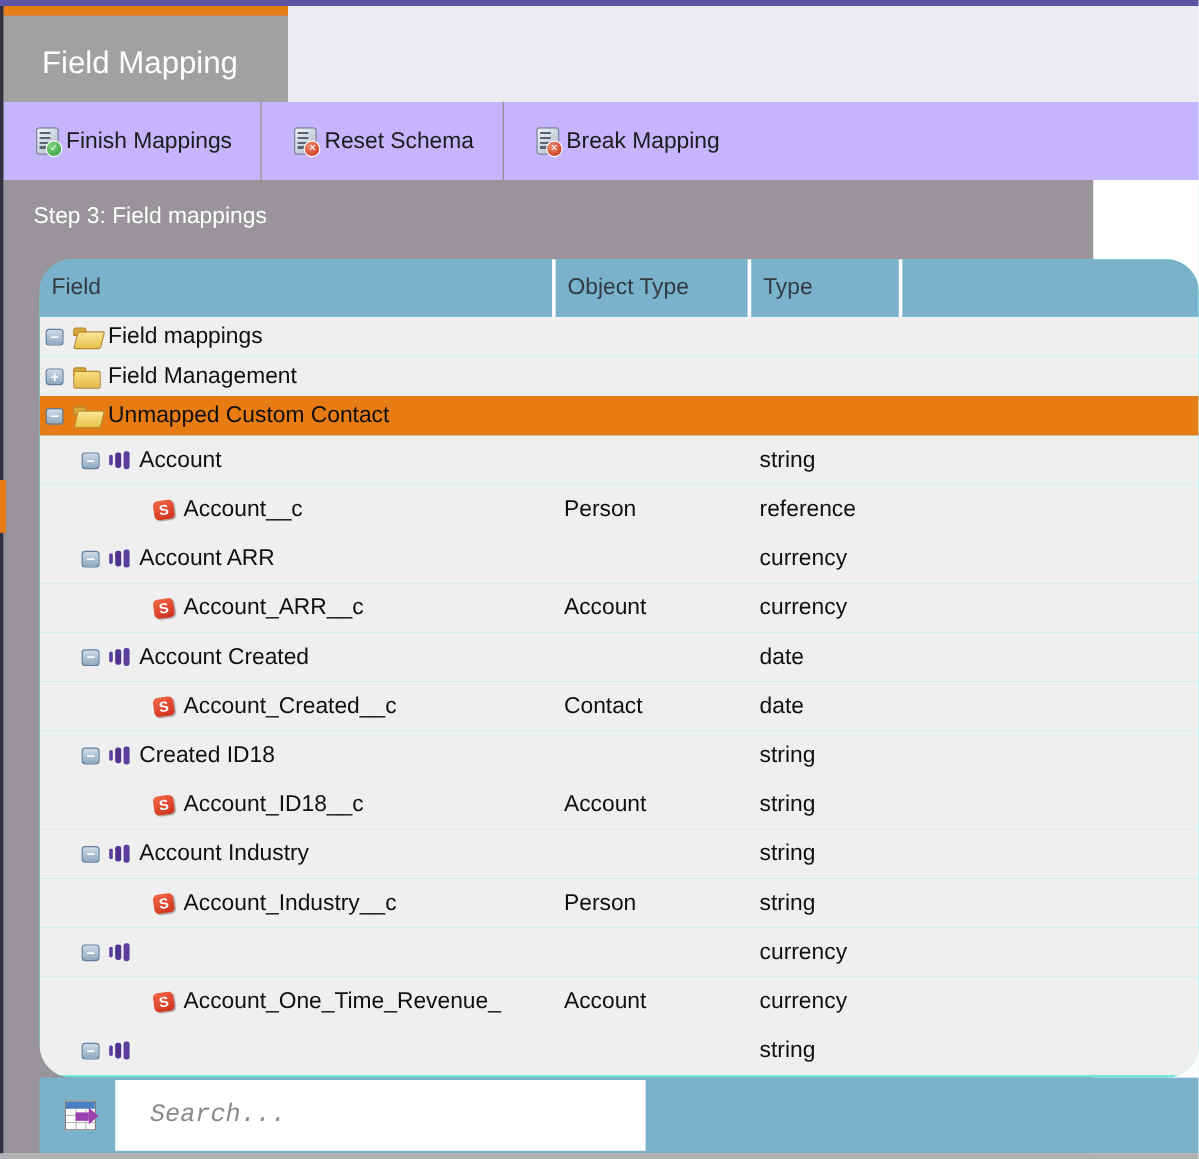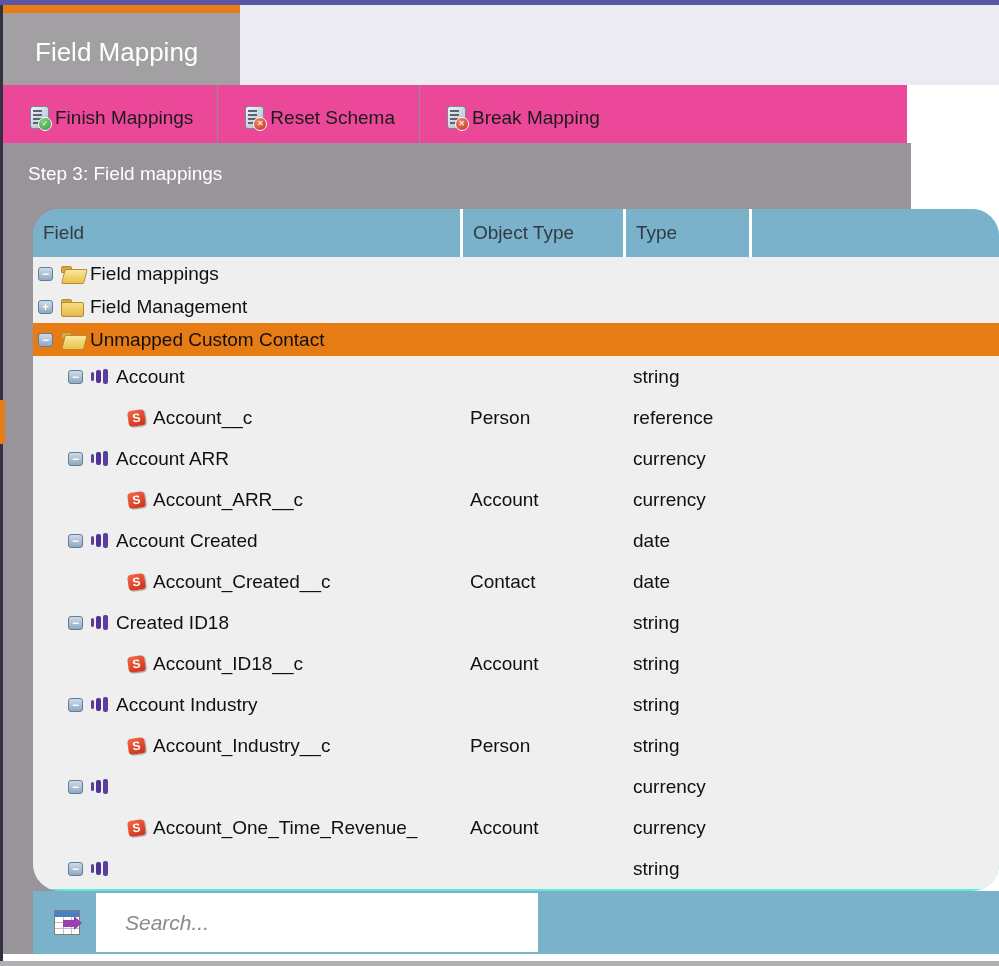--- a/index.html
+++ b/index.html
@@ -11,35 +11,35 @@
   .left-edge  { position:absolute; left:0; top:5px; width:3px; height:961px; background:#31313f; }
   .left-notch { position:absolute; left:0; top:400px; width:5px; height:44px; background:#e87c16; }
   .bottom-strip { position:absolute; left:0; top:961px; width:999px; height:5px; background:#b2b0b2; }
 
   
   .tab-area { position:absolute; left:3px; top:5px; width:996px; height:80px; background:#edebf2; }
   .tab { position:absolute; left:0; top:0; width:237px; height:80px; background:#a3a0a3; border-top:8px solid #e87c16; }
   .tab-label { position:absolute; left:32px; top:24px; color:#ffffff; font-size:26px; }
 
   
-  .toolbar { position:absolute; left:3px; top:85px; width:904px; height:65px; background:#ec4899; display:flex; align-items:center; }
+  .toolbar { position:absolute; left:3px; top:85px; width:996px; height:65px; background:#c4b5fd; display:flex; align-items:center; }
   .tb-btn { display:flex; align-items:center; gap:6px; height:100%; border:none; background:transparent; cursor:pointer;
             font-family:inherit; font-size:19px; color:#1b1b1b; padding:0 24px 0 27px; }
   .tb-sep { width:1px; height:65px; background:#c6c4c6; border-left:1px solid #908e90; }
   .ledger { position:relative; width:19px; height:23px; border-radius:3px;
             background:linear-gradient(135deg,#f3f6fa,#aab6c5); border:1px solid #7c8797; flex:0 0 auto; }
   .ledger::before { content:""; position:absolute; left:2px; top:3px; width:9px; height:15px;
             background:repeating-linear-gradient(#5a6372 0 2px, transparent 2px 4px); }
   .ledger::after { content:"✓"; position:absolute; right:-4px; bottom:-3px; width:12px; height:12px; border-radius:50%;
             background:radial-gradient(circle at 35% 30%,#7fd37f,#2f9c35); border:1px solid #ffffff;
             color:#fff; font-size:8px; line-height:12px; text-align:center; font-weight:bold; }
   .ledger.badge-x::after { content:"✕"; background:radial-gradient(circle at 35% 30%,#f08a6d,#c32c14); }
 
   
-  .panel { position:absolute; left:3px; top:143px; width:908px; height:811px; background:#98949a; }
+  .panel { position:absolute; left:3px; top:150px; width:908px; height:811px; background:#98949a; }
   .step-title { position:absolute; left:25px; top:20px; color:#ffffff; font-size:19px; }
 
   
   .table { position:absolute; left:30px; top:66px; width:966px; height:682px; background:#5eead4; overflow:hidden;border-radius:27px; }
   .thead { display:flex; height:48px; background:#79b2ca; color:#333a44; font-size:19px; }
   .th { display:flex; align-items:center; padding-left:10px; }
   .th-field { width:427px; } .th-otype { width:160px; } .th-type { width:123px; } .th-desc { flex:1; }
   .vsep { width:3px; background:#ffffff; }
 
   .tbody { height:634px; overflow:hidden; }
@@ -90,21 +90,21 @@
   .gridicon .lines { position:absolute; left:0; top:6px; width:100%; height:17px;
       background:
         linear-gradient(#bdbdbd,#bdbdbd) 0 5px/100% 1px no-repeat,
         linear-gradient(#bdbdbd,#bdbdbd) 0 11px/100% 1px no-repeat,
         linear-gradient(#bdbdbd,#bdbdbd) 8px 0/1px 100% no-repeat,
         linear-gradient(#bdbdbd,#bdbdbd) 16px 0/1px 100% no-repeat; }
   .gridicon .arrow { position:absolute; left:8px; top:9px; width:11px; height:7px; background:#9b3fb0; }
   .gridicon .arrow::after { content:""; position:absolute; left:11px; top:-4px; border-top:7px solid transparent;
       border-bottom:7px solid transparent; border-left:8px solid #9b3fb0; }
   .search-input { margin-left:16px; width:442px; height:59px; border:none; outline:none; background:#ffffff;
-      font-family:Liberation Sans, sans-serif; font-style:italic; font-size:21px; color:#555555; padding-left:29px; }
+      font-family:Liberation Mono, monospace; font-style:italic; font-size:21px; color:#555555; padding-left:29px; }
   .search-input::placeholder { color:#8a8a8a; font-style:italic; }
 </style>
 </head>
 <body>
 
 <div class="screen">
 
   <div class="top-purple"></div>
 
   <div class="tab-area">

